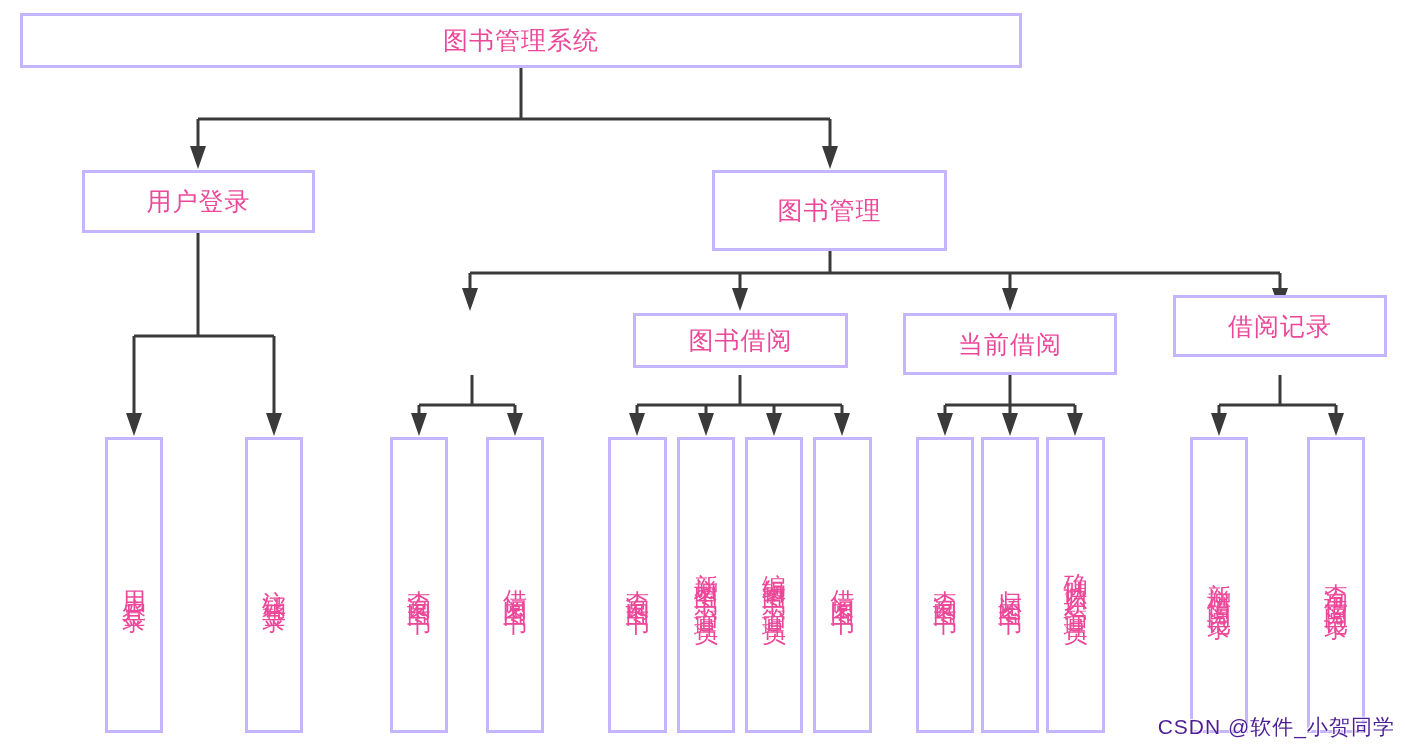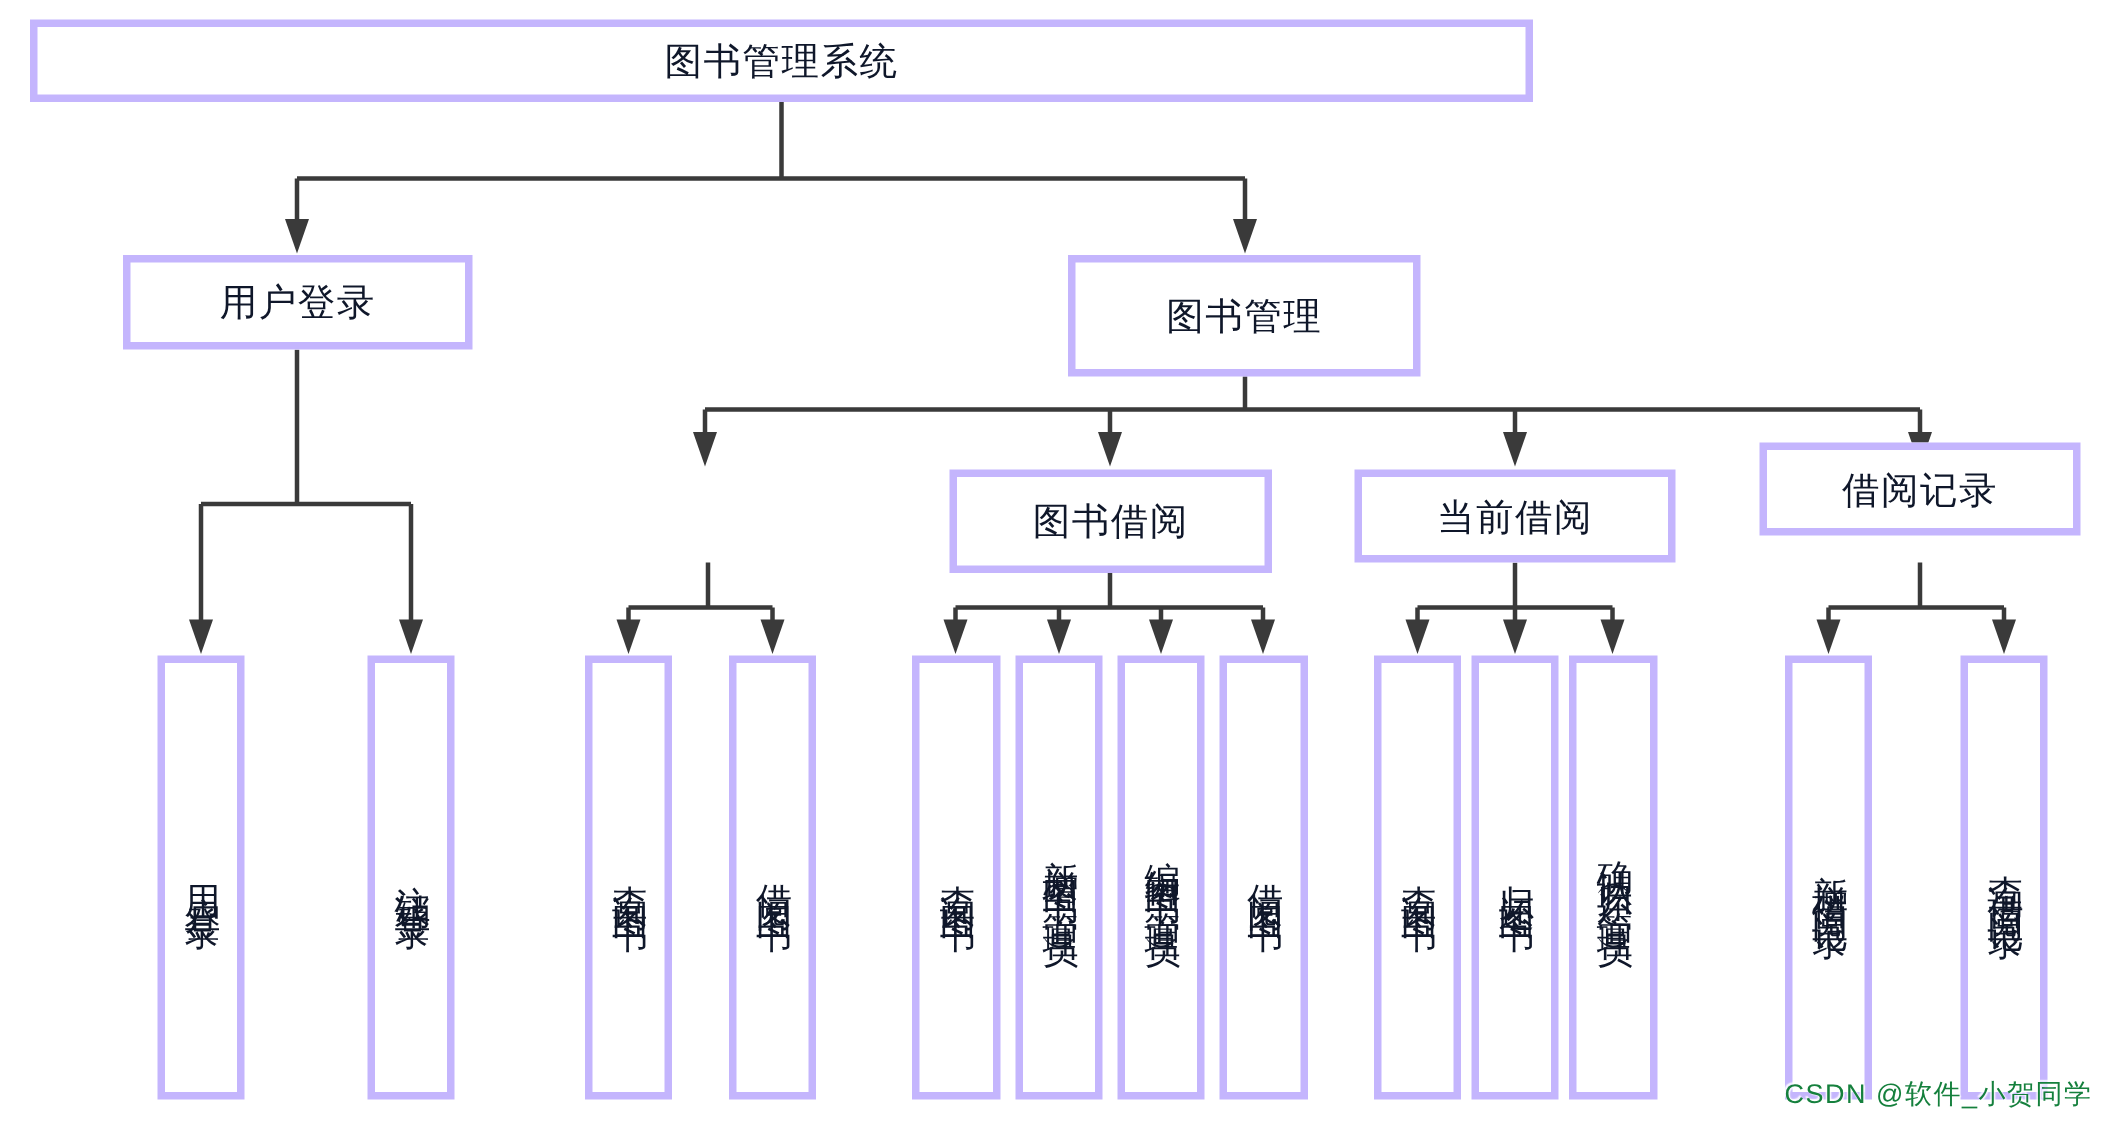--- a/index.html
+++ b/index.html
@@ -8,22 +8,22 @@
     width:1405px;height:747px;
     background:#fff;
     font-family:"Liberation Sans","DejaVu Sans",sans-serif;
     overflow:hidden;
   }
   #wires{position:absolute;left:0;top:0;z-index:1;}
   .box{
     position:absolute;
     box-sizing:border-box;
     background:#fff;
-    border:5px solid #c4b5fd;
-    color:#0f172a;
+    border:3px solid #c4b5fd;
+    color:#ec4899;
     display:flex;
     align-items:center;
     justify-content:center;
     z-index:2;
   }
   .h{
     font-size:25px;
     letter-spacing:1px;
     white-space:nowrap;
   }
@@ -31,22 +31,22 @@
     writing-mode:vertical-rl;
     text-orientation:mixed;
     font-size:24px;
     letter-spacing:7px;
     line-height:1;
   }
   .watermark{
     position:absolute;
     right:10px;
     bottom:6px;
-    font-size:18px;
-    color:#15803d;
+    font-size:21px;
+    color:#4c1d95;
     letter-spacing:1px;
     white-space:nowrap;
     z-index:3;
     text-shadow:1px 1px 1px #fff,-1px -1px 1px #fff;
   }
 </style>
 </head>
 <body>
 
 <div id="canvas">
@@ -98,21 +98,21 @@
     <span>图书管理系统</span>
   </div>
 
   <div class="box h" style="left:82px;top:170px;width:233px;height:63px">
     <span>用户登录</span>
   </div>
   <div class="box h" style="left:712px;top:170px;width:235px;height:81px">
     <span>图书管理</span>
   </div>
 
-  <div class="box h" style="left:633px;top:313px;width:215px;height:69px">
+  <div class="box h" style="left:633px;top:313px;width:215px;height:55px">
     <span>图书借阅</span>
   </div>
   <div class="box h" style="left:903px;top:313px;width:214px;height:62px">
     <span>当前借阅</span>
   </div>
   <div class="box h" style="left:1173px;top:295px;width:214px;height:62px">
     <span>借阅记录</span>
   </div>
 
   <div class="box v" style="left:105px;top:437px;width:58px;height:296px">

